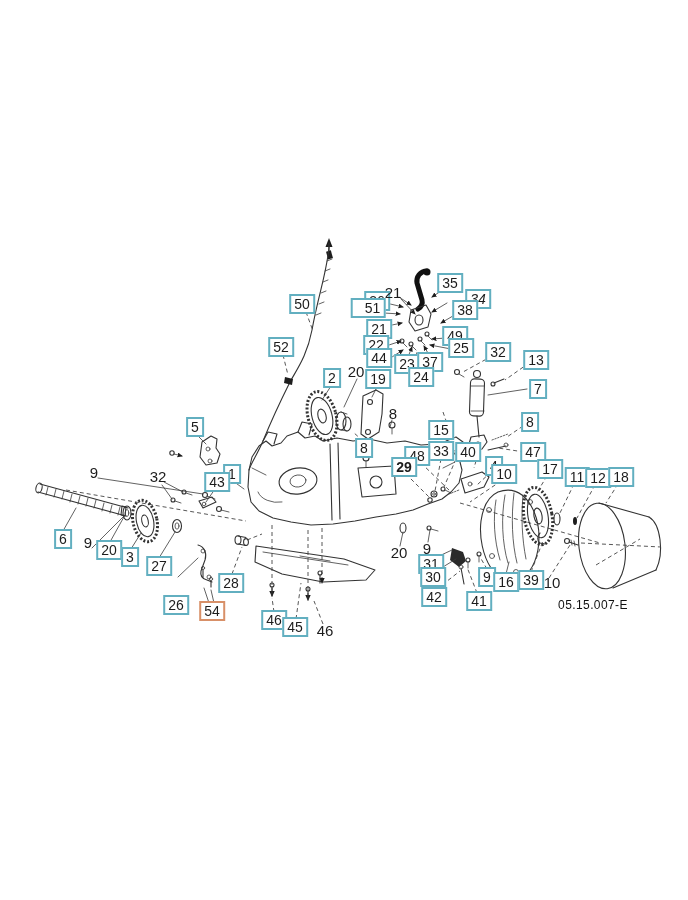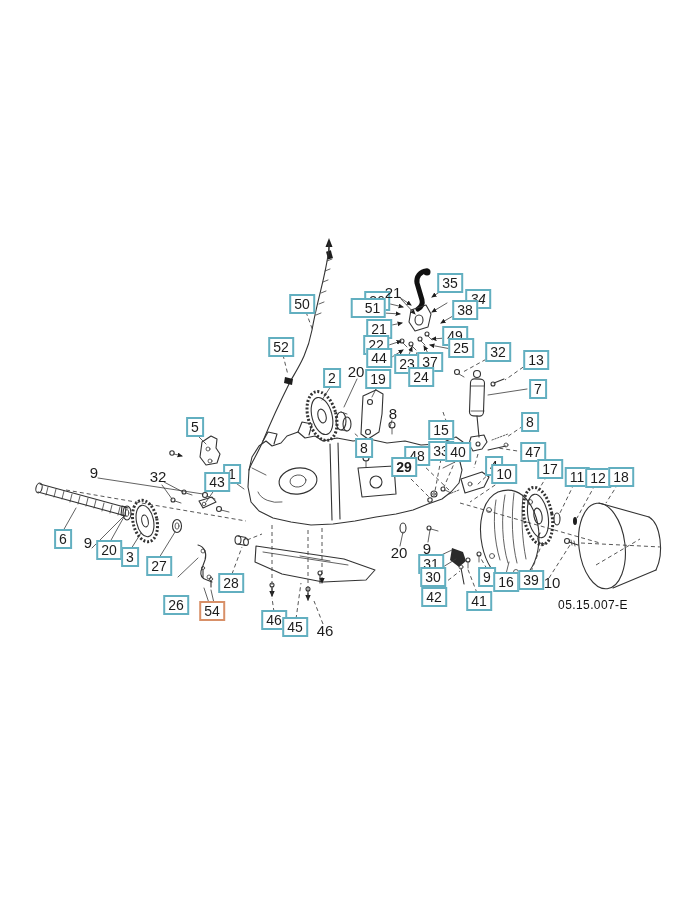--- a/index.html
+++ b/index.html
@@ -279,21 +279,21 @@
       <div class="callout boxed" style="left: 407px; top: 364px;">23</div>
       <div class="callout boxed" style="left: 430px; top: 362px;">37</div>
       <div class="callout boxed" style="left: 421px; top: 377px;">24</div>
       <div class="callout boxed" style="left: 498px; top: 352px;">32</div>
       <div class="callout boxed" style="left: 536px; top: 360px;">13</div>
       <div class="callout boxed" style="left: 538px; top: 389px;">7</div>
       <div class="callout boxed" style="left: 441px; top: 404px; margin-top: 26px;">15</div>
       <div class="callout boxed" style="left: 530px; top: 422px;">8</div>
       <div class="callout boxed" style="left: 533px; top: 452px;">47</div>
       <div class="callout boxed" style="left: 441px; top: 451px;">33</div>
-      <div class="callout boxed" style="left: 458px; top: 452px;">40</div>
+      <div class="callout boxed" style="left: 468px; top: 452px;">40</div>
       <div class="callout boxed" style="left: 417px; top: 456px;">48</div>
       <div class="callout boxed" style="left: 404px; top: 467px; font-weight: bold;">29</div>
       <div class="callout boxed" style="left: 494px; top: 466px;">4</div>
       <div class="callout boxed" style="left: 504px; top: 474px;">10</div>
       <div class="callout boxed" style="left: 550px; top: 469px;">17</div>
       <div class="callout boxed" style="left: 577px; top: 477px;">11</div>
       <div class="callout boxed" style="left: 598px; top: 478px;">12</div>
       <div class="callout boxed" style="left: 621px; top: 477px;">18</div>
       <div class="callout boxed" style="left: 195px; top: 427px;">5</div>
       <div class="callout boxed" style="left: 232px; top: 474px;">1</div>

